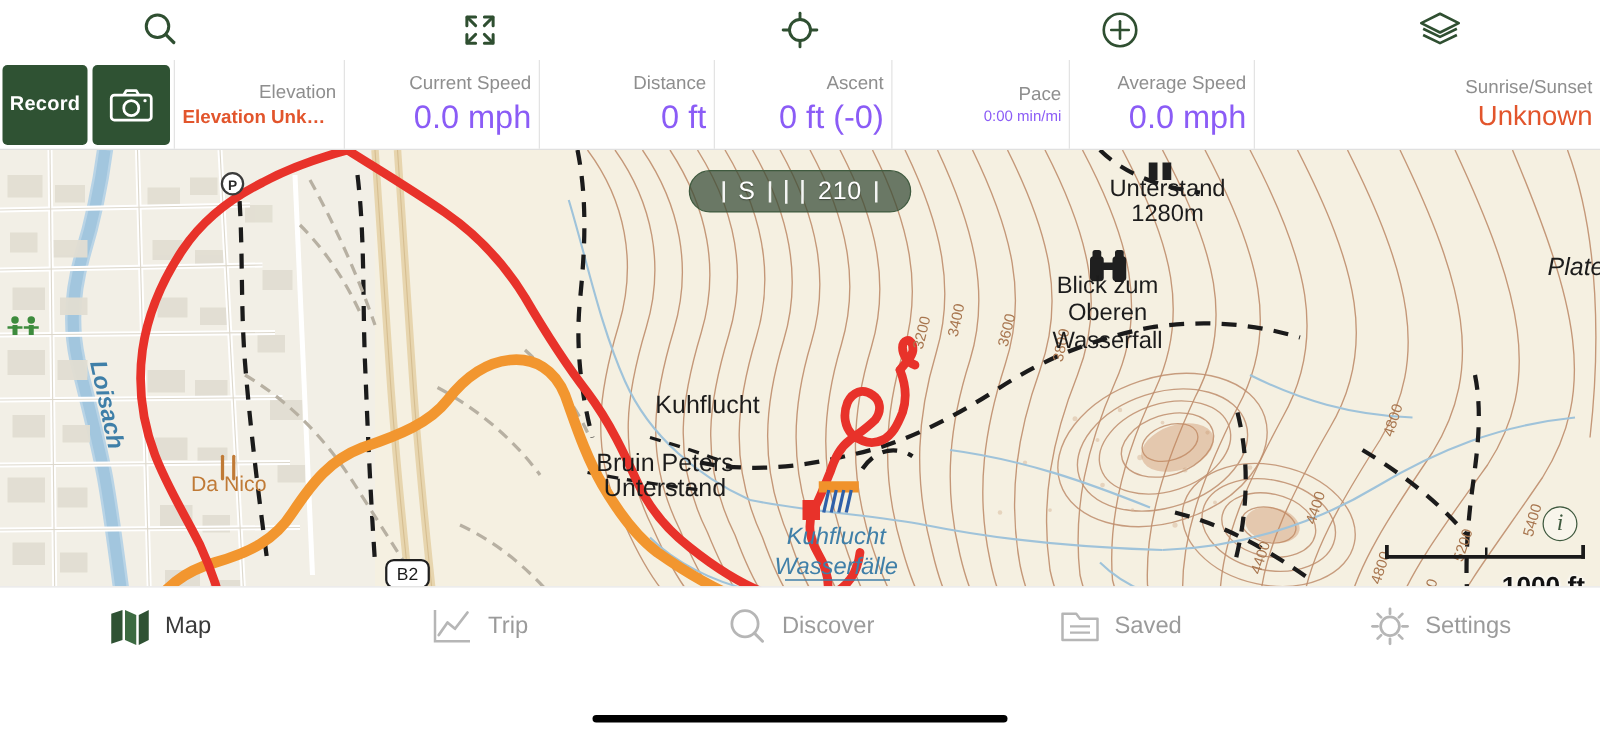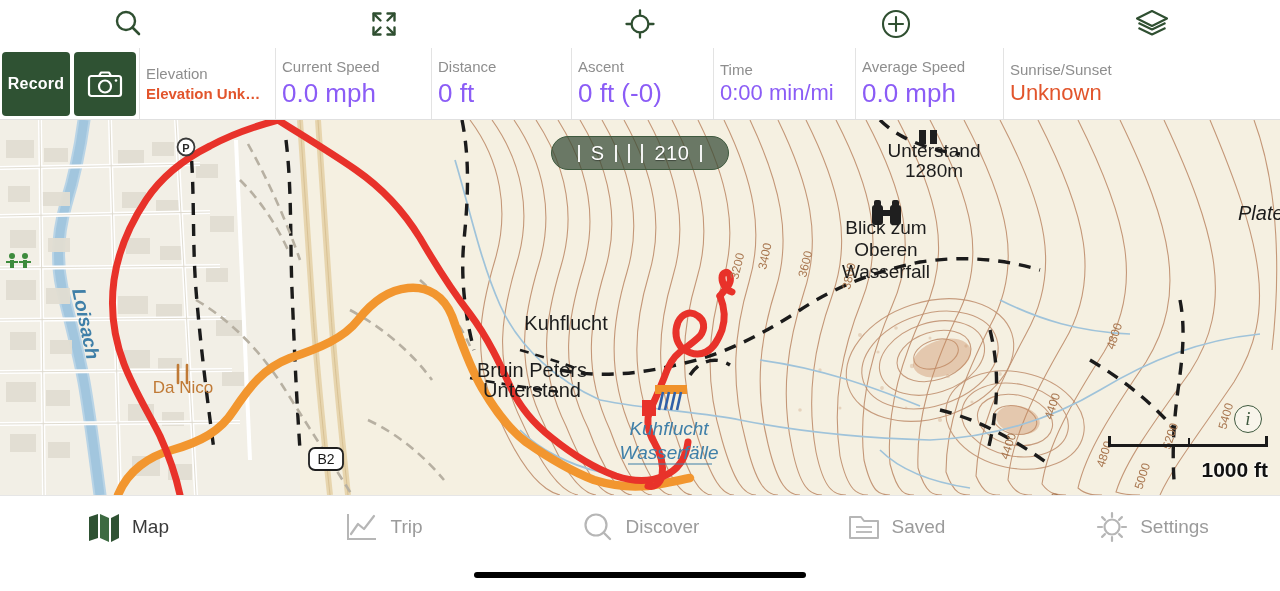--- a/index.html
+++ b/index.html
@@ -31,33 +31,33 @@
     color:#fff; font-size:16px; font-weight:bold; display:flex;
     align-items:center; justify-content:center; cursor:pointer;
     letter-spacing:.2px;
   }
   .cam-btn {
     width:62px; height:64px; background:#2f5233; border-radius:4px;
     display:flex; align-items:center; justify-content:center; cursor:pointer;
   }
   .stat {
     flex:1 1 0; border-left:1px solid #e3e3e3;
-    display:flex; flex-direction:column; align-items:flex-start; justify-content:center;
+    display:flex; flex-direction:column; align-items:flex-end; justify-content:center;
     padding:4px 6px; min-width:0; cursor:pointer;
   }
   .stat .lbl {
     font-size:15px; color:#8e8e8e; line-height:1.25; white-space:nowrap;
     overflow:hidden; text-overflow:ellipsis; max-width:100%;
   }
   .stat .val {
     font-size:26px; color:#8b5cf6; line-height:1.18; white-space:nowrap;
     overflow:hidden; text-overflow:ellipsis; max-width:100%; font-weight:400;
     margin-top:1px;
   }
-  .stat .val.small { font-size:22px; }
+  .stat .val.small { font-size:12px; }
   .stat .val.warn { color:#e2552c; font-size:22px; }
   .stat .val.warnsmall { color:#e2552c; font-size:15px; font-weight:600; }
   .stat.s-elev { flex:0 0 136px; }
   .stat.s-cspd { flex:0 0 156px; }
   .stat.s-dist { flex:0 0 140px; }
   .stat.s-asc  { flex:0 0 142px; }
   .stat.s-pace { flex:0 0 142px; }
   .stat.s-avg  { flex:0 0 148px; }
   .stat.s-time { flex:0 0 140px; }
   .stat.s-sun  { flex:1 1 auto; }
@@ -90,21 +90,21 @@
   .infobtn {
     position:absolute; right:18px; bottom:62px; width:28px; height:28px;
     border-radius:50%; border:1.6px solid #3f5a3f; color:#3f5a3f;
     display:flex; align-items:center; justify-content:center;
     font-family:"Liberation Serif", serif; font-size:19px; font-style:italic;
     background:rgba(255,255,255,0.35); cursor:pointer;
   }
 
   
   .tabbar {
-    position:absolute; top:495px; left:0; width:1280px; height:62px;
+    position:absolute; top:469px; left:0; width:1280px; height:62px;
     background:#ffffff; border-top:1px solid #e6e6e6;
     display:flex; align-items:center;
   }
   .tab { flex:1 1 0; display:flex; align-items:center; justify-content:center; gap:11px; height:62px; cursor:pointer; }
   .tab .tlabel { font-size:19px; color:#9b9b9b; }
   .tab.active .tlabel { color:#3a3a3a; }
   .home-ind {
     position:absolute; left:50%; transform:translateX(-50%); bottom:13px;
     width:332px; height:6px; background:#000; border-radius:3px;
   }
@@ -187,21 +187,21 @@
     </div>
     <div class="stat s-dist">
       <div class="lbl">Distance</div>
       <div class="val">0 ft</div>
     </div>
     <div class="stat s-asc">
       <div class="lbl">Ascent</div>
       <div class="val">0 ft (-0)</div>
     </div>
     <div class="stat s-pace">
-      <div class="lbl">Time</div>
+      <div class="lbl">Pace</div>
       <div class="val small">0:00 min/mi</div>
     </div>
     <div class="stat s-avg">
       <div class="lbl">Average Speed</div>
       <div class="val">0.0 mph</div>
     </div>
     <div class="stat s-sun">
       <div class="lbl">Sunrise/Sunset</div>
       <div class="val warn">Unknown</div>
     </div>

